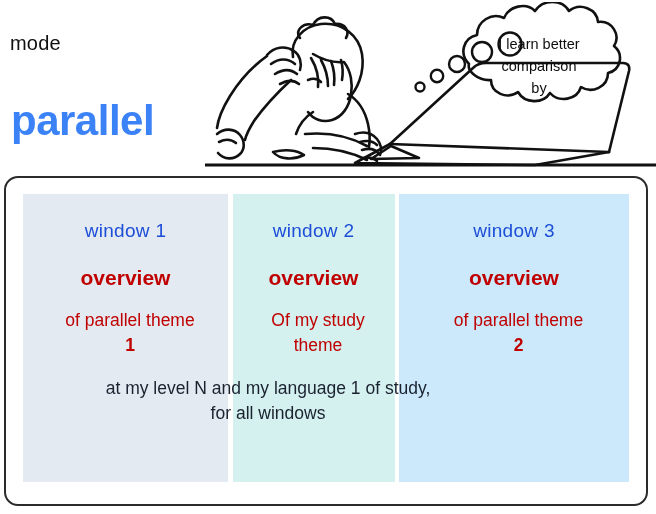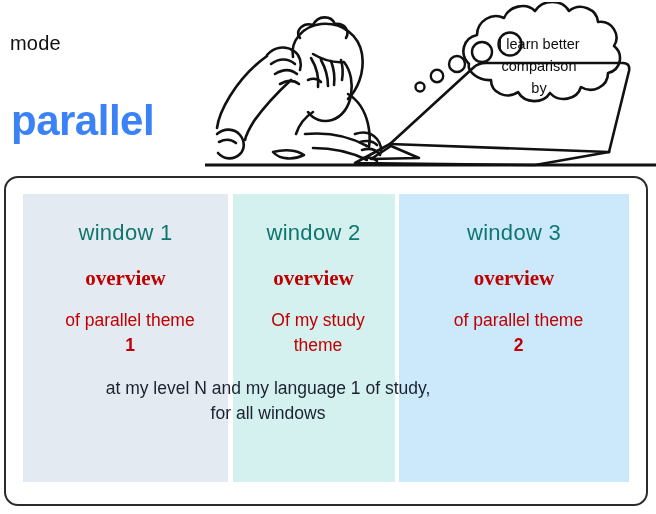--- a/index.html
+++ b/index.html
@@ -93,32 +93,31 @@
     text-align: center;
   }
   .window-col.w1 { width: 205px; background: #e4eaf1; }
   .window-col.w2 { width: 162px; background: #d4f0ef; }
   .window-col.w3 { width: 196px; background: #cbe9fb; padding-left: 34px; }
 
   .window-title {
     position: absolute;
     left: 0; right: 0;
     top: 26px;
-    font-size: 22px;
-    color: #0f766e;
+    font-size: 19px;
+    color: #1d4ed8;
     letter-spacing: 0.3px;
   }
   .window-overview {
     position: absolute;
     left: 0; right: 0;
     top: 72px;
     font-size: 21px;
     font-weight: bold;
     color: #c00000;
-    font-family: Liberation Serif, serif;
   }
   .window-sub {
     position: absolute;
     left: 0; right: 0;
     top: 114px;
     font-size: 17.5px;
     color: #c00000;
     line-height: 1.42;
     margin-left: 9px;
   }

